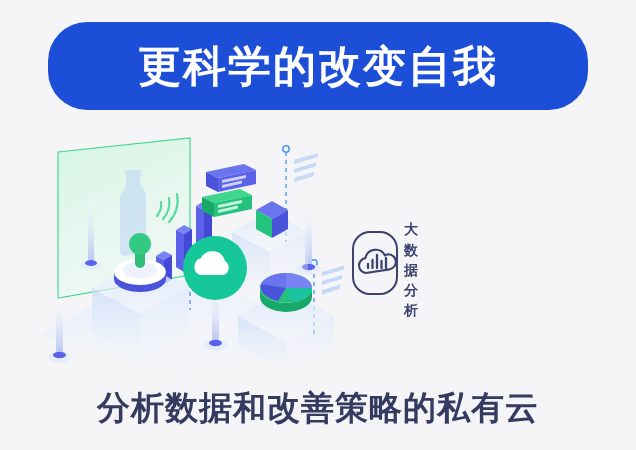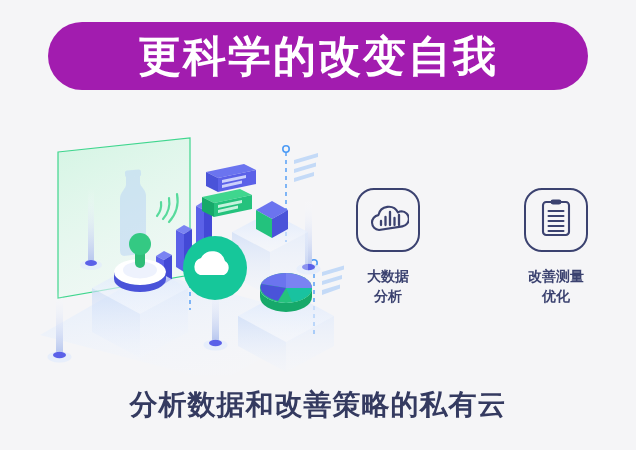--- a/index.html
+++ b/index.html
@@ -6,42 +6,42 @@
   body{
     width:636px;height:450px;
     background:#f5f5f7;
     font-family:"Liberation Sans","DejaVu Sans",sans-serif;
     overflow:hidden;position:relative;
   }
   #stage{position:absolute;inset:0;width:636px;height:450px;}
 
   
   .header-pill{
-    position:absolute;left:48px;top:22px;width:540px;height:68px;
-    background:#a21caf;border-radius:39px;
+    position:absolute;left:48px;top:22px;width:540px;height:88px;
+    background:#1d4ed8;border-radius:39px;
     display:flex;align-items:center;justify-content:center;
   }
   .header-title{
     color:#ffffff;font-size:43px;font-weight:bold;letter-spacing:2px;
     line-height:1;white-space:nowrap;
   }
 
   
   .tagline{
     position:absolute;left:0;top:386px;width:636px;text-align:center;
-    color:#343a60;font-size:28px;font-weight:bold;letter-spacing:1px;
+    color:#343a60;font-size:33px;font-weight:bold;letter-spacing:1px;
     white-space:nowrap;
   }
 
   
   .features{
     position:absolute;left:352px;top:188px;width:240px;height:150px;
     display:flex;justify-content:space-between;
   }
-  .feature{width:72px;display:flex;flex-direction:column;align-items:center;}
+  .feature{width:72px;display:flex;flex-direction:row;align-items:center;}
   .feature-card{
     width:64px;height:64px;border:2px solid #3b4270;border-radius:18px;
     box-sizing:border-box;display:flex;align-items:center;justify-content:center;
     background:#f5f5f7;
   }
   .feature-label{
     margin-top:14px;color:#3b4270;font-size:14px;font-weight:bold;
     line-height:1.45;text-align:center;white-space:pre-line;
   }
 
@@ -238,38 +238,19 @@
               <line x1="27.5" y1="24" x2="27.5" y2="17"></line>
               <line x1="32" y1="24" x2="32" y2="14"></line>
             </g>
           </svg>
         </span>
       </div>
       <div class="feature-label">大数据
 分析</div>
     </div>
 
-    <div class="feature">
-      <div class="feature-card">
-        <span>
-          <svg width="34" height="40" viewBox="0 0 34 40" xmlns="http://www.w3.org/2000/svg">
-            <rect x="4" y="4" width="26" height="33" rx="3.2" fill="none" stroke="#3b4270" stroke-width="2.1"></rect>
-            <rect x="11.5" y="1.5" width="11" height="5" rx="2.4" fill="#3b4270"></rect>
-            <g stroke="#3b4270" stroke-width="2" stroke-linecap="round">
-              <line x1="9.5" y1="13" x2="24.5" y2="13"></line>
-              <line x1="9.5" y1="18" x2="24.5" y2="18"></line>
-              <line x1="9.5" y1="23" x2="24.5" y2="23"></line>
-              <line x1="9.5" y1="28" x2="24.5" y2="28"></line>
-              <line x1="9.5" y1="33" x2="24.5" y2="33"></line>
-            </g>
-          </svg>
-        </span>
-      </div>
-      <div class="feature-label">改善测量
-优化</div>
-    </div>
 
 
   </div>
 
   <div class="tagline">分析数据和改善策略的私有云</div>
 
 </div>
 
 </body></html>

